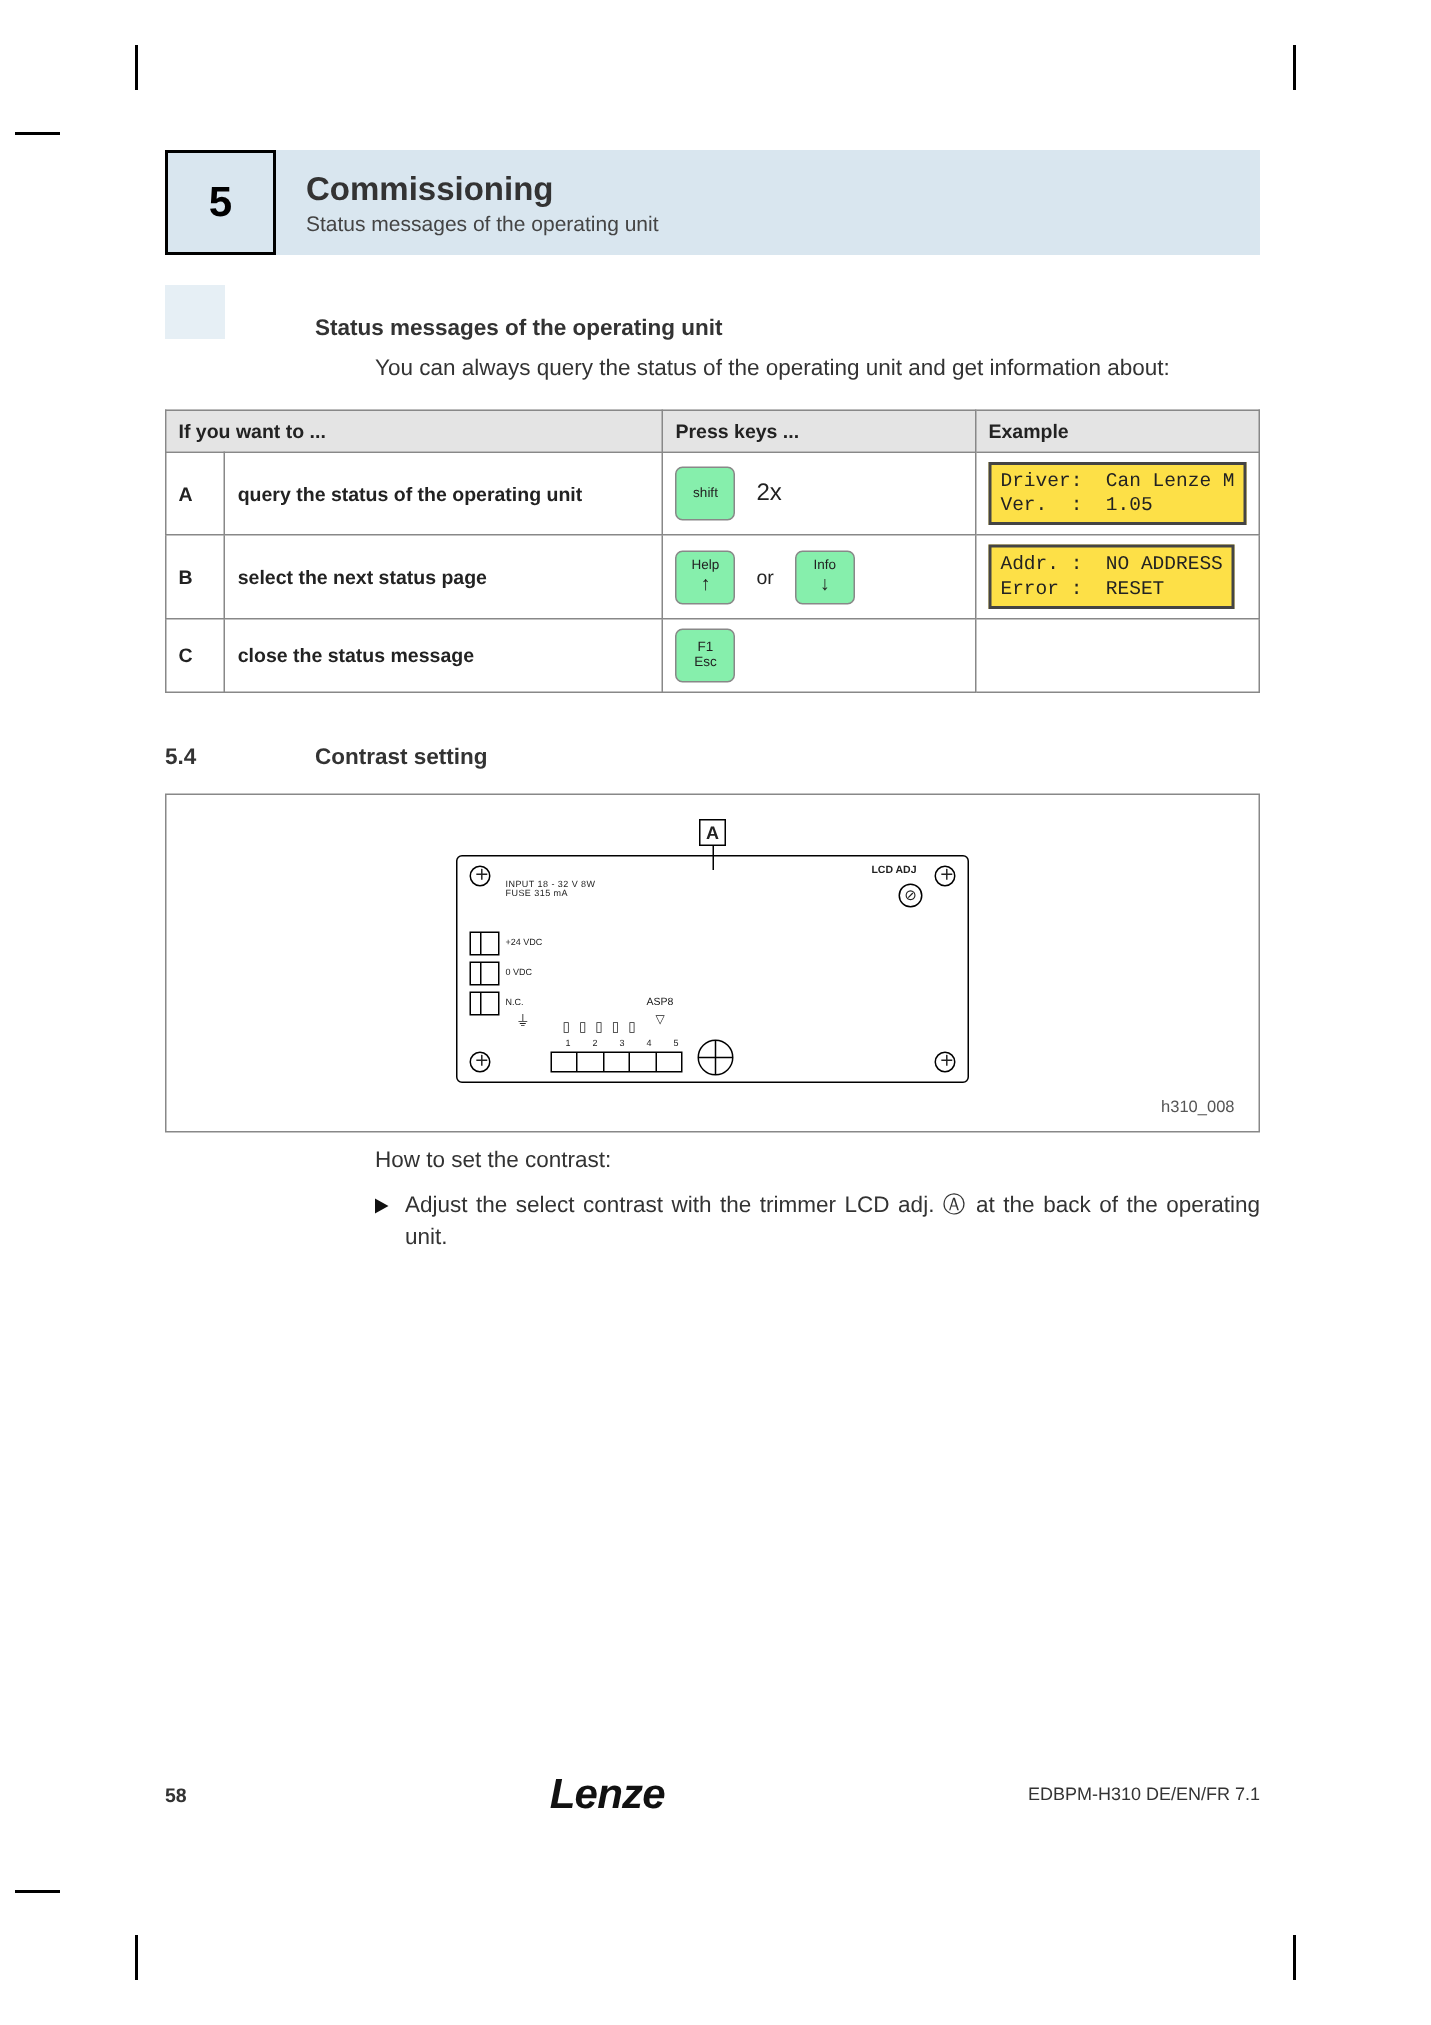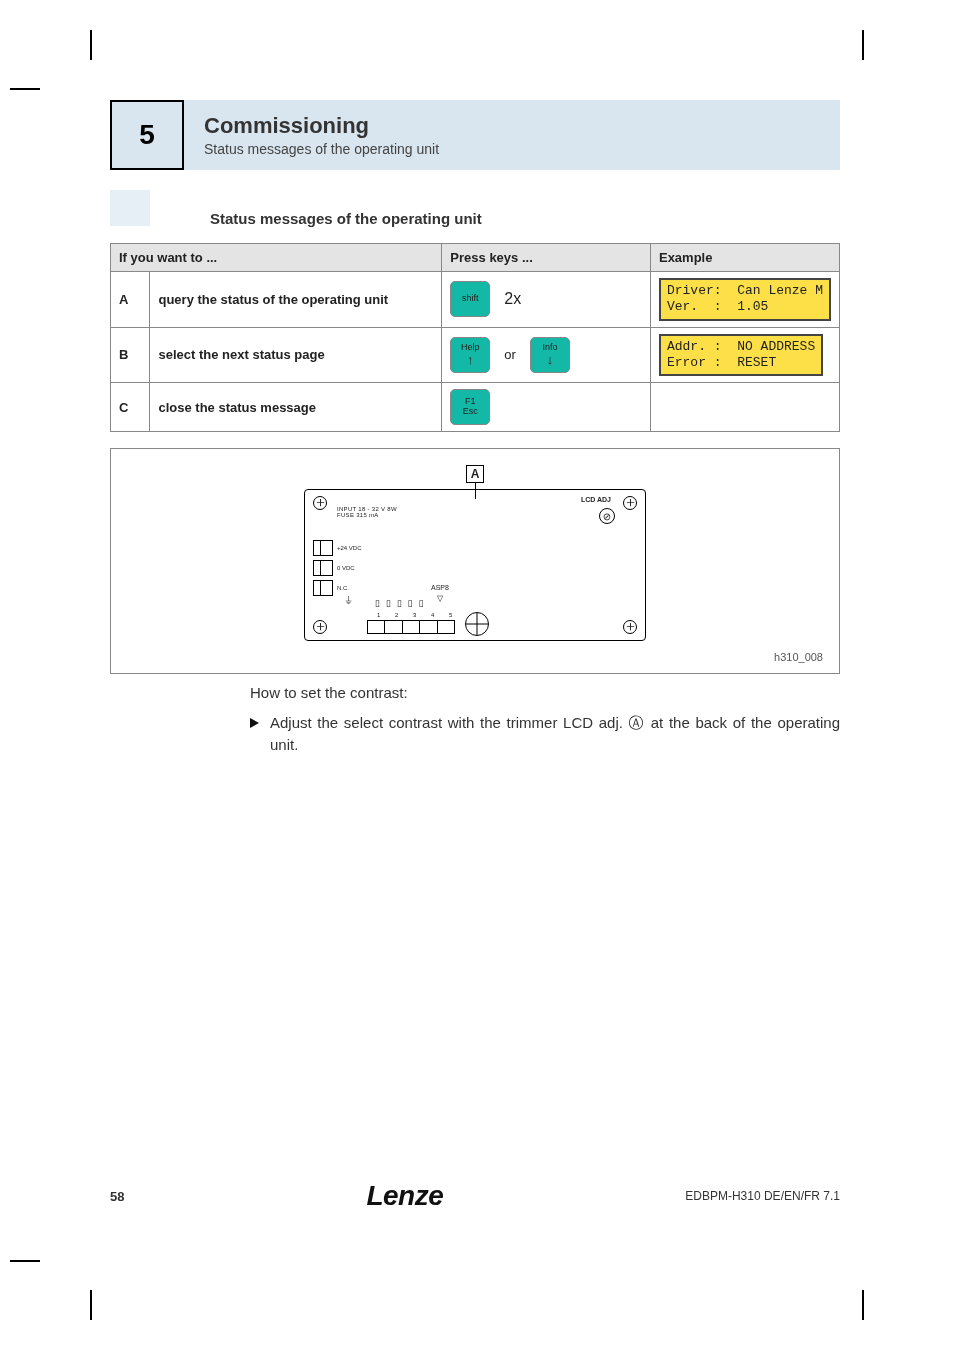--- a/index.html
+++ b/index.html
@@ -125,21 +125,21 @@
     display: inline-flex;
     flex-direction: column;
     align-items: center;
     justify-content: center;
     width: 38px;
     height: 34px;
     border: 1px solid #888;
     border-radius: 5px;
     font-size: 9px;
     line-height: 1.1;
-    background: #14b8a6;
+    background: #86efac;
   }
   .key .sym { font-size: 13px; }
   .times { font-size: 16px; }
   .orword { font-size: 13px; }
 
   
   .lcd {
     display: inline-block;
     border: 2px solid #444;
     padding: 3px 6px;
@@ -258,20 +258,21 @@
       <div class="chapter-sub">Status messages of the operating unit</div>
     </div>
   </div>
 
   <div class="sec-row">
     <div class="sec-num">5.3</div>
     <div class="sec-title">Status messages of the operating unit</div>
   </div>
 
   <div class="body-block">
+    <p>You can always query the status of the operating unit and get information about:</p>
   </div>
 
   <table class="inst">
     <thead>
       <tr>
         <th colspan="2">If you want to ...</th>
         <th>Press keys ...</th>
         <th>Example</th>
       </tr>
     </thead>
@@ -325,20 +326,24 @@
               <span>F1</span>
               <span>Esc</span>
             </span>
           </span>
         </td>
         <td class="ex"></td>
       </tr>
     </tbody>
   </table>
 
+  <div class="sec-row" style="margin-top:34px;">
+    <div class="sec-num">5.4</div>
+    <div class="sec-title">Contrast setting</div>
+  </div>
 
   <div class="figure-wrap">
     <div class="label-A">A</div>
     <div class="board">
       <div class="screw s-tl">
           <span>✕</span>
         </div>
       <div class="screw s-tr">
           <span>✕</span>
         </div>

